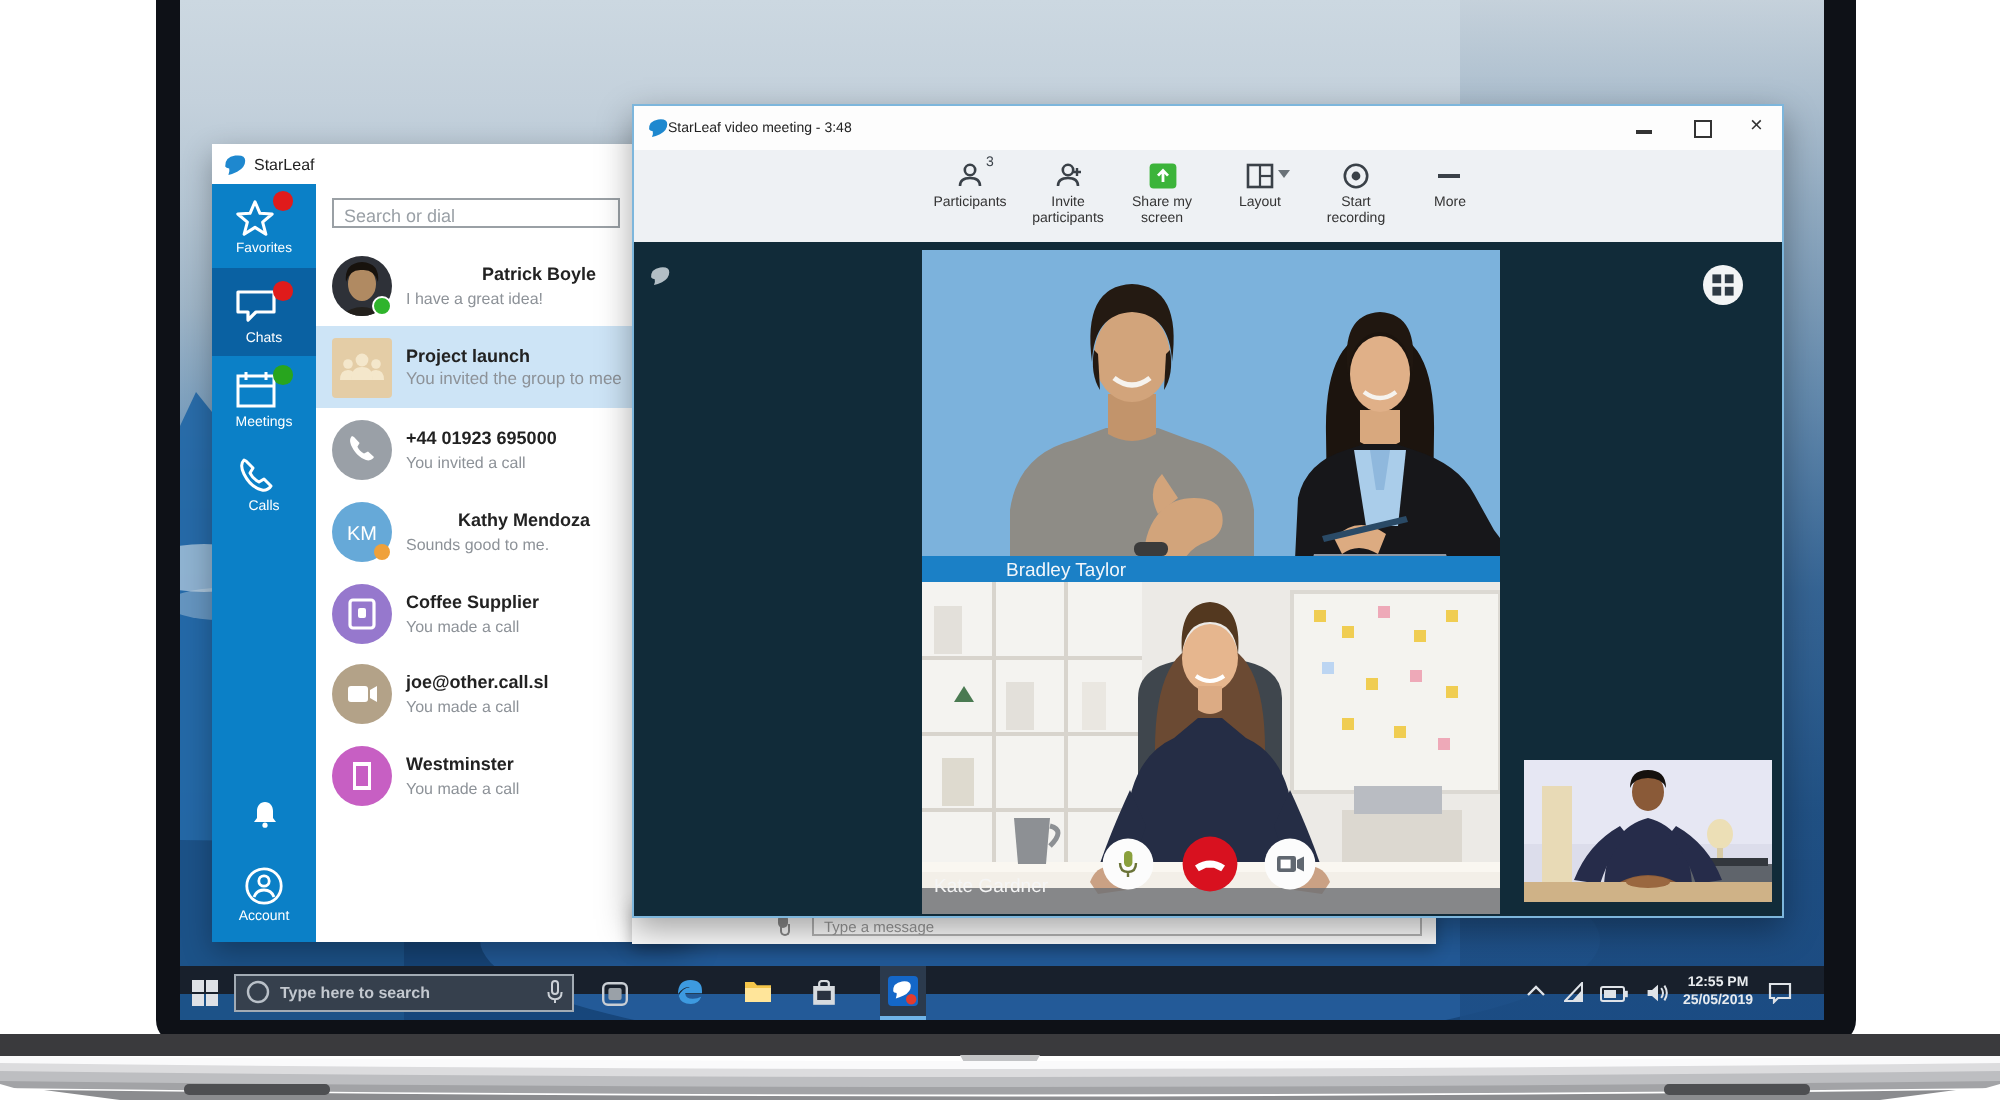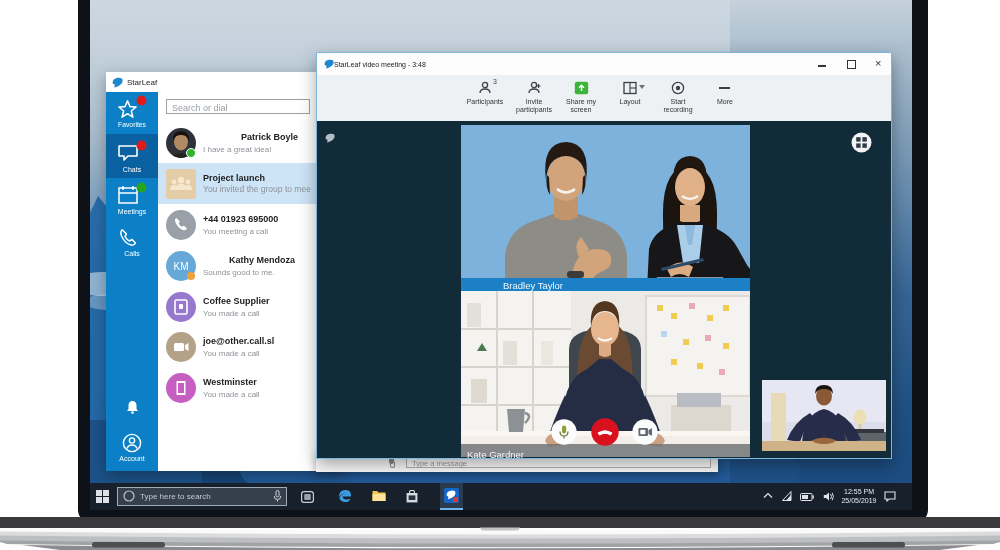--- a/index.html
+++ b/index.html
@@ -126,21 +126,21 @@
         </g>
       </svg>
       <div class="abs" style="left:97px;top:101px;font-size:9px;font-weight:bold;color:#222;">Project launch</div>
       <div class="abs" style="left:97px;top:112px;font-size:8.5px;color:#8d9298;white-space:nowrap;">You invited the group to mee</div>
 
       <svg class="abs" style="left:60px;top:138px;" width="30" height="30" viewBox="0 0 30 30">
         <circle cx="15" cy="15" r="15" fill="#9aa0a7"></circle>
         <path d="M10,8 C9,9 8.5,10.5 10,13.5 C11.5,16.5 14,19 17,20 C19,20.7 20.5,19.5 21,18.5 L18,15.7 L16,16.8 C14.5,16 13.5,15 12.7,13.4 L13.8,11.5 L11,8.5 Z" fill="#fff"></path>
       </svg>
       <div class="abs" style="left:97px;top:142px;font-size:9px;font-weight:bold;color:#222;">+44 01923 695000</div>
-      <div class="abs" style="left:97px;top:155px;font-size:8px;color:#8d9298;">You meeting a call</div>
+      <div class="abs" style="left:97px;top:155px;font-size:8px;color:#8d9298;">You invited a call</div>
 
       <svg class="abs" style="left:60px;top:179px;" width="30" height="30" viewBox="0 0 30 30">
         <circle cx="15" cy="15" r="15" fill="#66a9d8"></circle>
         <text x="15" y="19" text-anchor="middle" font-family="Liberation Sans" font-size="10" fill="#fff">KM</text>
         <circle cx="25" cy="25" r="4" fill="#f0a13a"></circle>
       </svg>
       <div class="abs" style="left:97px;top:183px;font-size:9px;font-weight:bold;color:#222;padding-left:26px;">Kathy Mendoza</div>
       <div class="abs" style="left:97px;top:196px;font-size:8px;color:#8d9298;">Sounds good to me.</div>
 
       <svg class="abs" style="left:60px;top:220px;" width="30" height="30" viewBox="0 0 30 30">
@@ -318,21 +318,21 @@
           <rect x="0" y="140" width="289" height="5" fill="#faf7f1"></rect>
           <path d="M46,118 L64,118 L62,141 L48,141 Z" fill="#8d9094"></path>
           <path d="M64,122 Q72,124 64,132" stroke="#8d9094" stroke-width="2.5" fill="none"></path>
           <path d="M84,150 Q88,140 98,143 L102,154 L88,156 Z" fill="#caa184"></path>
           <path d="M204,150 Q200,140 190,143 L186,154 L200,156 Z" fill="#caa184"></path>
           <rect x="210" y="114" width="60" height="26" fill="#dcd8d0"></rect>
           <rect x="216" y="102" width="44" height="14" fill="#b9bcc2"></rect>
         </svg>
       </div>
       <div class="abs" style="left:144px;top:391px;width:289px;height:13px;background:rgba(110,112,116,0.82);"></div>
-      <div class="abs" style="left:150px;top:396px;font-size:9.5px;color:#f5f5f5;">Kate Gardner</div>
+      <div class="abs" style="left:150px;top:385px;font-size:9.5px;color:#f5f5f5;">Kate Gardner</div>
 
       <div class="abs" id="vid3" style="left:445px;top:327px;width:124px;height:71px;overflow:hidden;">
         <svg width="124" height="71" viewBox="0 0 124 71">
           <rect width="124" height="71" fill="#dcddeb"></rect>
           <rect x="0" y="0" width="124" height="42" fill="#e6e7f3"></rect>
           <rect x="9" y="13" width="15" height="48" fill="#e8dab6"></rect>
           <ellipse cx="98" cy="37" rx="6.5" ry="7.5" fill="#ecdfb6"></ellipse>
           <rect x="96.5" y="44" width="3" height="9" fill="#d8cba6"></rect>
           <rect x="82" y="52" width="42" height="11" fill="#5f646b"></rect>
           <rect x="84" y="49" width="38" height="4" fill="#33373d"></rect>
@@ -358,21 +358,21 @@
         <path d="M6.5,14.8 Q14,9.8 21.5,14.8 L19.6,17.6 L16,15.9 L12,15.9 L8.4,17.6 Z" fill="#fff"></path>
       </svg>
       <svg class="abs" style="left:315px;top:366px;" width="26" height="26" viewBox="0 0 26 26">
         <circle cx="13" cy="13" r="12.7" fill="#fcfcfc"></circle>
         <rect x="6.5" y="9" width="9.5" height="8" rx="1.2" fill="#606770"></rect>
         <path d="M16.5,11 L20,9.2 L20,16.8 L16.5,15 Z" fill="#606770"></path>
         <rect x="8.3" y="10.8" width="5" height="4.4" fill="#fff"></rect>
       </svg>
     </div>
 
-    <div class="abs" id="taskbar" style="left:0;top:483px;width:822px;height:27px;background:#18202c;">
+    <div class="abs" id="taskbar" style="left:0;top:483px;width:822px;height:14px;background:#18202c;font-weight:bold;">
 
       <svg class="abs" style="left:6px;top:7px;" width="13" height="13" viewBox="0 0 13 13">
         <rect x="0" y="0" width="6" height="6" fill="#dde1e6"></rect>
           <rect x="7" y="0" width="6" height="6" fill="#dde1e6"></rect>
         <rect x="0" y="7" width="6" height="6" fill="#dde1e6"></rect>
           <rect x="7" y="7" width="6" height="6" fill="#dde1e6"></rect>
       </svg>
 
       <div class="abs" style="left:27px;top:3.5px;width:170px;height:19px;background:#36404d;border:1px solid rgba(190,197,206,0.8);box-sizing:border-box;"></div>
       <svg class="abs" style="left:33px;top:7px;" width="12" height="12" viewBox="0 0 12 12">

